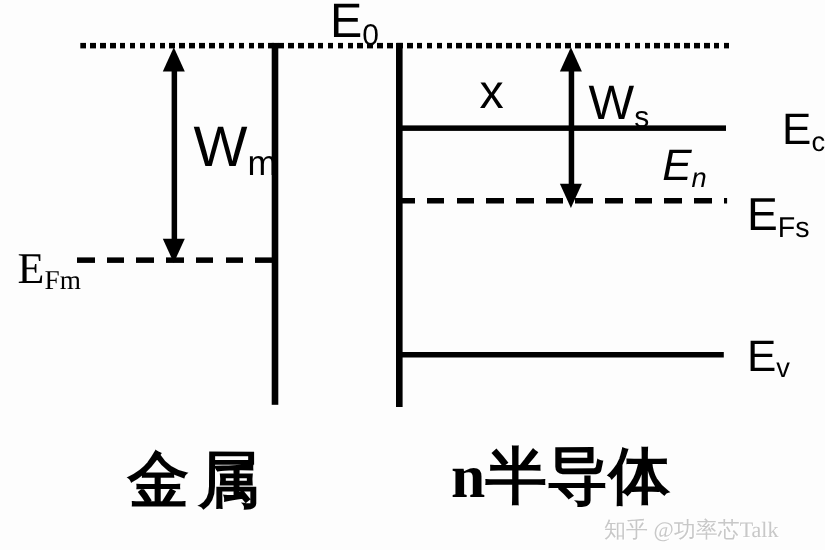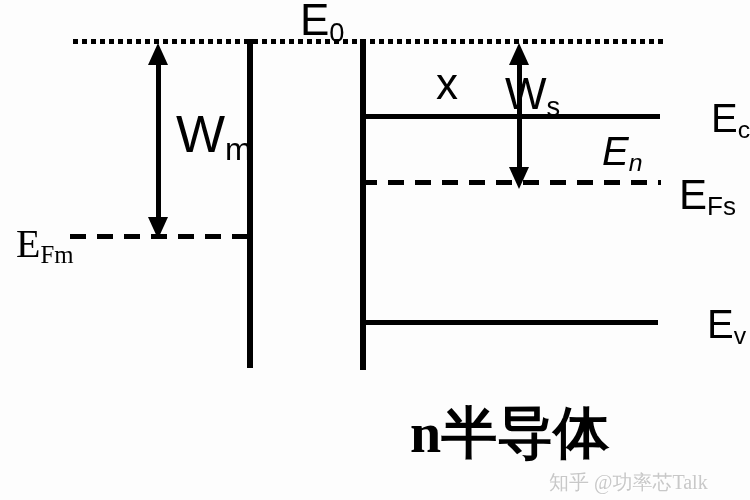--- a/index.html
+++ b/index.html
@@ -87,30 +87,31 @@
   <div class="dashline" style="left:70px;top:234px;width:182px;"></div>
   <div class="lbl" style="left:16px;top:224px;font-size:40px;font-family:Liberation Serif, serif;"><span>E</span><span class="sub">Fm</span></div>
 
   <div class="lbl" style="left:436px;top:62px;font-size:44px;"><span>x</span></div>
 
   <div class="varrow" style="left:509px;top:43px;height:146px;">
     <div class="head-up"></div>
     <div class="shaft"></div>
     <div class="head-down"></div>
   </div>
-  <div class="lbl" style="left:505px;top:72px;font-size:44px;"><span>W</span><span class="sub">s</span></div>
+  <div class="lbl" style="left:535px;top:72px;font-size:44px;"><span>W</span><span class="sub">s</span></div>
 
   <div class="hline" style="left:361px;top:114px;width:299px;height:5px;"></div>
   <div class="lbl" style="left:679px;top:98px;font-size:40px;margin-left:32px;"><span>E</span><span class="sub">c</span></div>
 
   <div class="lbl" style="left:602px;top:131px;font-size:40px;font-style:italic;"><span>E</span><span class="sub">n</span></div>
 
   <div class="dashline" style="left:361px;top:180px;width:300px;"></div>
   <div class="lbl" style="left:679px;top:174px;font-size:42px;"><span>E</span><span class="sub">Fs</span></div>
 
   <div class="hline" style="left:361px;top:320px;width:297px;height:5px;"></div>
-  <div class="lbl" style="left:679px;top:304px;font-size:40px;margin-left:28px;"><span>E</span><span class="sub">v</span></div>
+  <div class="lbl" style="left:679px;top:304px;font-size:40px;"><span>E</span><span class="sub">v</span></div>
 
+  <div class="region-lbl" style="left:116px;top:408px;font-size:56px;letter-spacing:8px;"><span>金属</span></div>
   <div class="region-lbl" style="left:410px;top:405px;font-size:56px;"><span class="serif-n">n</span><span>半导体</span></div>
 
   <div class="watermark" style="left:549px;top:472px;font-family:Liberation Serif, serif;">知乎 @功率芯Talk</div>
 
 </div>
 
 </body></html>

